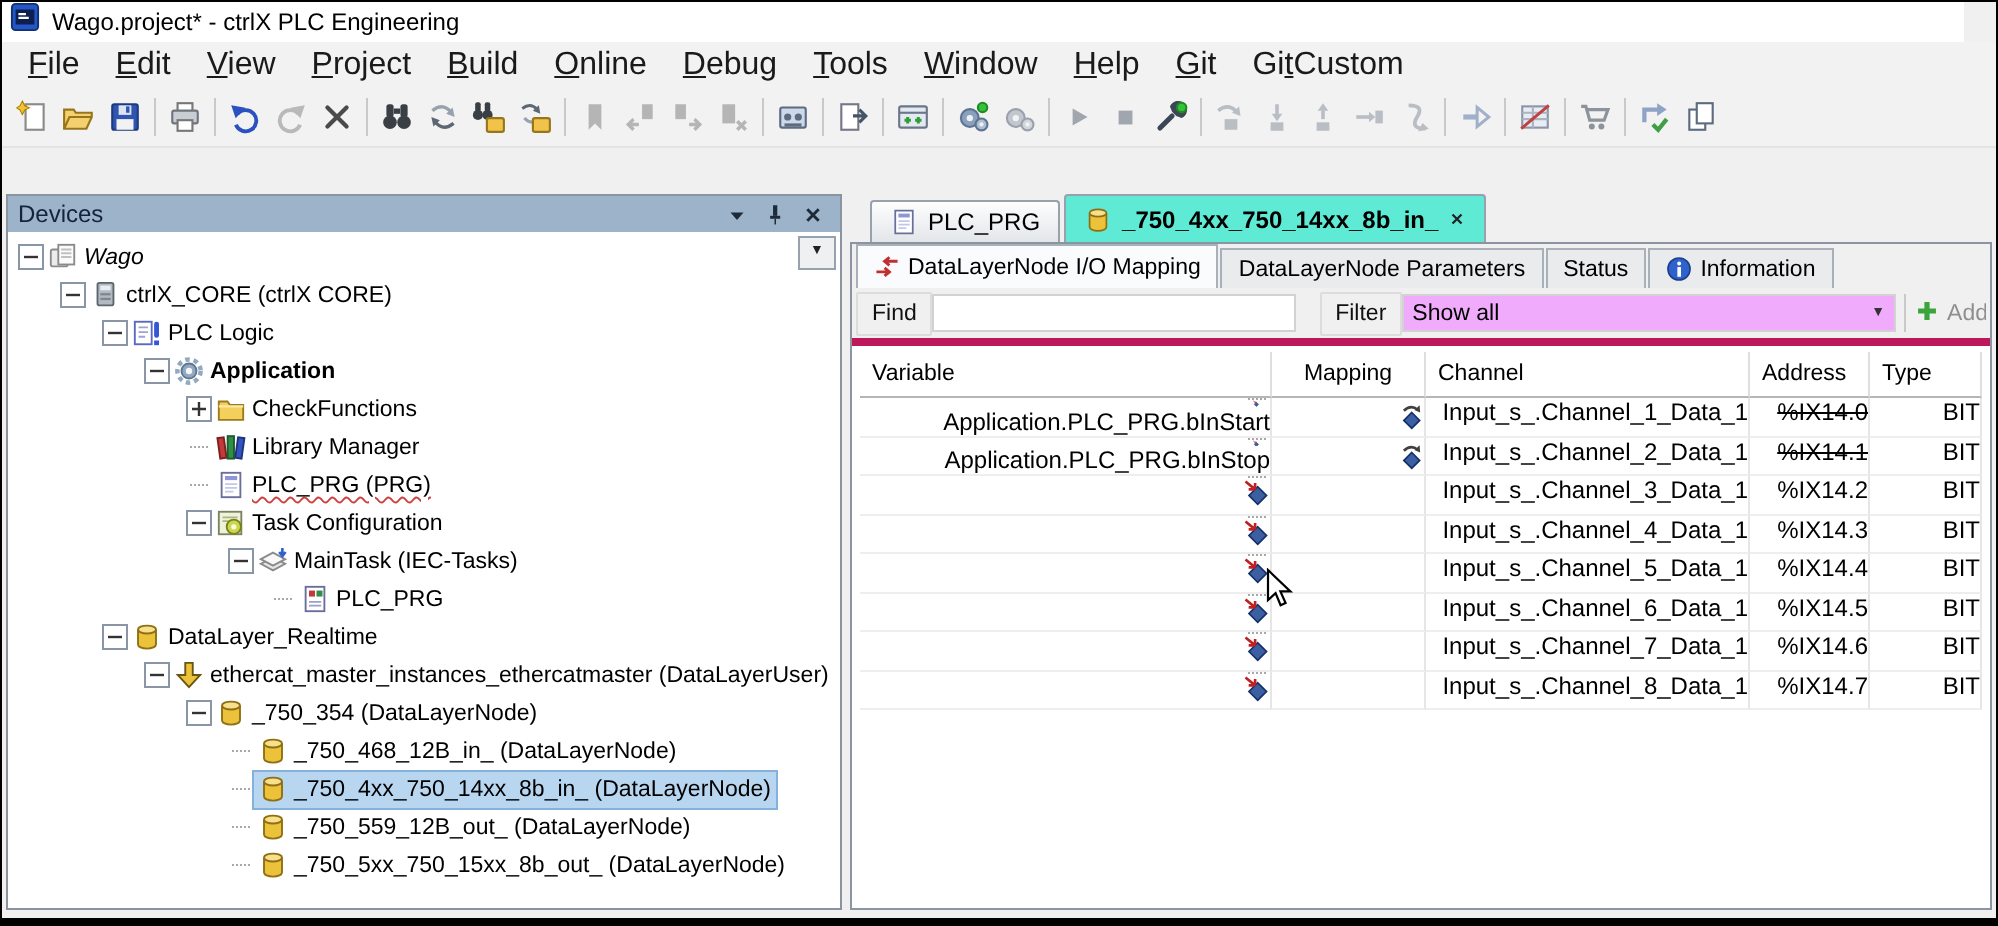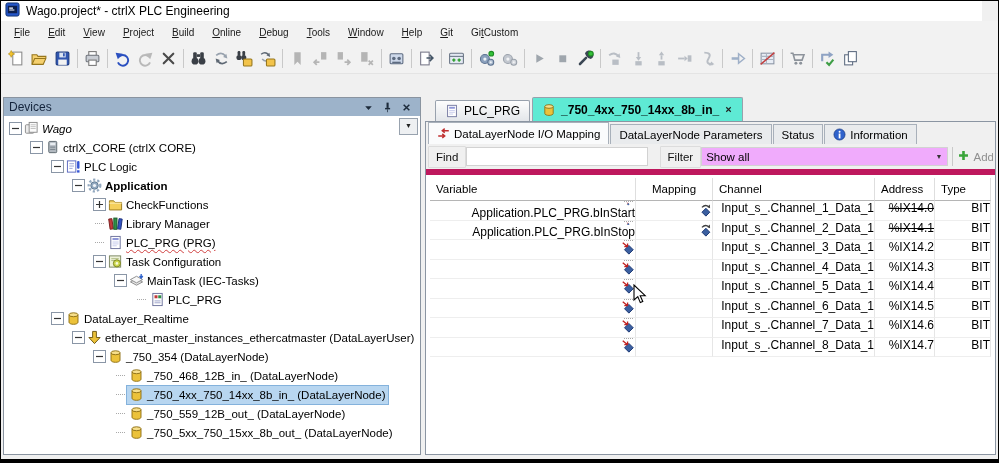--- a/index.html
+++ b/index.html
@@ -1,21 +1,21 @@
 <!DOCTYPE html>
 <html><head>
 <meta charset="utf-8">
 <style>
   html,body{margin:0;padding:0;background:#808080;}
   .window{position:relative;width:999px;height:463px;box-sizing:border-box;border:1px solid #000;
     background:#f0f0f0;font-family:"Liberation Sans","DejaVu Sans",sans-serif;overflow:hidden;}
   .titlebar{position:absolute;left:0;top:0;right:16px;height:20px;background:#fff;display:flex;align-items:center;padding-left:4px;gap:6px;}
   .titlebar .t{font-size:12px;color:#000;}
   .menubar{position:absolute;left:0;top:20px;right:0;height:23px;background:#f2f2f2;display:flex;align-items:center;padding-left:4px;}
-  .mi{font-size:10px;color:#1a1a1a;padding:3px 9px;cursor:default;}
+  .mi{font-size:16px;color:#1a1a1a;padding:3px 9px;cursor:default;}
   .mi u{text-decoration:underline;}
   .toolbar{position:absolute;left:0;top:43px;right:0;height:29px;background:#f2f2f2;display:flex;align-items:center;padding-left:4px;border-bottom:1px solid #e4e4e4;}
   .tb{width:23px;height:23px;display:flex;align-items:center;justify-content:center;border-radius:2px;}
   .tsep{width:1px;height:19px;background:#c9c9c9;margin:0 3px;flex:none;}
   
   .devpanel{position:absolute;left:2px;top:96px;width:418px;bottom:7px;border:1px solid #8a94a0;background:#fff;box-sizing:border-box;}
   .devheader{height:18px;background:#9db3ca;display:flex;align-items:center;padding:0 5px;}
   .devheader .t{font-size:12px;color:#14243c;flex:1;}
   .hic{width:17px;height:15px;display:flex;align-items:center;justify-content:center;margin-left:2px;}
   .devbody{position:absolute;top:18px;left:0;right:0;bottom:0;background:#fff;overflow:hidden;}
@@ -37,21 +37,21 @@
   .editor{position:absolute;left:424px;top:96px;right:2px;bottom:7px;}
   .doctabs{height:24px;display:flex;align-items:flex-end;padding-left:10px;}
   .dtab{height:20px;display:flex;align-items:center;gap:5px;padding:0 9px;font-size:12px;border:1px solid #98a1ad;border-bottom:none;
     border-radius:2px 2px 0 0;background:linear-gradient(#fdfdfd,#e3e6ea);margin-right:2px;color:#000;}
   .dtab.active{height:23px;background:#5eead4;font-weight:bold;}
   .econtent{position:absolute;top:24px;left:0;right:0;bottom:0;border:1px solid #8b95a2;background:#fff;display:flex;flex-direction:column;box-sizing:border-box;}
   .subtabs{height:22px;background:#f0f0f0;display:flex;align-items:flex-end;padding-left:2px;flex:none;}
   .stab{height:19px;display:flex;align-items:center;gap:4px;padding:0 8px;font-size:11.5px;border:1px solid #a8b0ba;border-bottom:none;
     background:#e9ebed;margin-right:1px;color:#000;}
   .stab.active{background:#fafbfc;height:21px;}
-  .findrow{height:25px;background:#f0f0f0;display:flex;align-items:center;padding:0 2px;border-bottom:6px solid #be185d;flex:none;}
+  .findrow{height:25px;background:#f0f0f0;display:flex;align-items:center;padding:0 2px;border-bottom:4px solid #be185d;flex:none;}
   .flabel{font-size:11.5px;color:#111;padding:4px 7px;background:#f0f0f0;border:1px solid #dcdcdc;border-radius:1px;}
   .finput{width:178px;height:17px;background:#fff;border:1px solid #d2d2d2;font-size:11.5px;padding:0 3px;outline:none;font-family:inherit;}
   .fselect{width:247px;height:17px;background:#f0abfc;border:1px solid #d2d2d2;display:flex;align-items:center;font-size:11.5px;padding-left:4px;color:#000;}
   .fselect .arr{margin-left:auto;font-size:7px;color:#333;padding:0 4px;}
   .vsep{width:1px;height:19px;background:#c9c9c9;margin:0 4px;flex:none;}
   .addbtn{display:flex;align-items:center;gap:4px;font-size:11.5px;color:#8f8f8f;white-space:nowrap;overflow:hidden;}
   .iotable{flex:1;background:#fff;padding:3px 0 0 4px;overflow:hidden;}
   .ihead,.irow{display:grid;grid-template-columns:206px 77px 162px 60px 56px;}
   .ihead{height:23px;}
   .ihead .c{font-size:11.5px;color:#000;display:flex;align-items:center;padding-left:6px;border-right:1px solid #dedede;border-bottom:1px solid #b5b5b5;}

